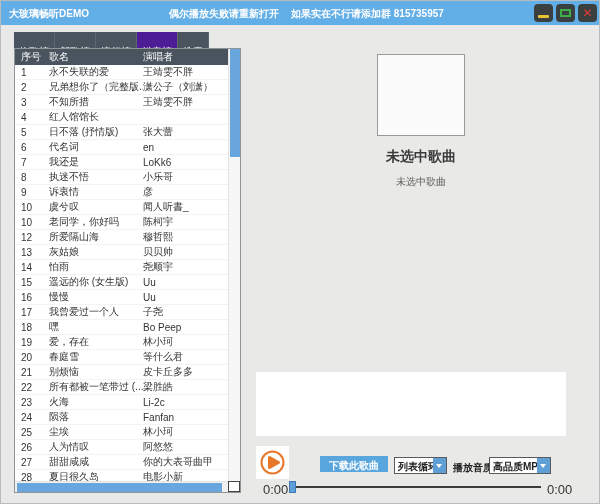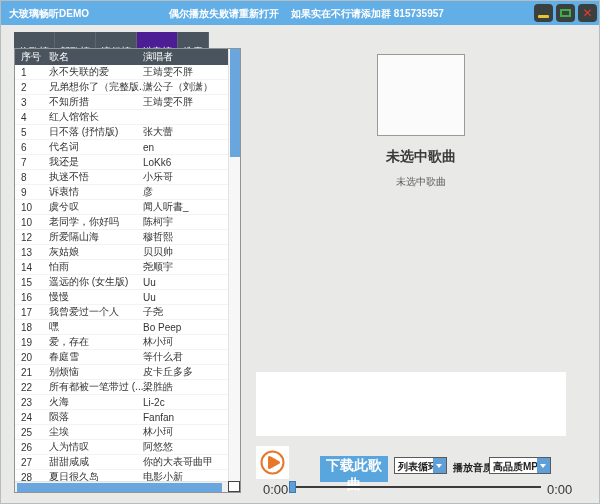--- a/index.html
+++ b/index.html
@@ -36,21 +36,21 @@
   .hthumb { position:absolute; left:2px; top:1px; height:9px; width:205px; background:#68a6dd; }
   .corner { position:absolute; right:0; bottom:0; width:12px; height:11px; background:#fff; border:1px solid #444; }
 
   
   .album { position:absolute; left:376px; top:53px; width:88px; height:82px; background:#fbfbfb; border:1px solid #9a9a9a; }
   .nosong-title { position:absolute; left:240px; top:147px; width:360px; text-align:center; font-size:14px; font-weight:bold; color:#3a3a3a; }
   .nosong-sub { position:absolute; left:240px; top:174px; width:360px; text-align:center; font-size:10px; color:#5a5a5a; }
   .lyrics { position:absolute; left:255px; top:371px; width:310px; height:64px; background:#fff; }
 
   .playbtn { position:absolute; left:255px; top:445px; width:33px; height:33px; background:#fff; cursor:pointer; }
-  .dlbtn { position:absolute; left:319px; top:455px; width:68px; height:26px; background:#58a6dd; color:#fff; font-size:14px; font-weight:bold; text-align:center; line-height:19px; cursor:pointer; }
+  .dlbtn { position:absolute; left:319px; top:455px; width:68px; height:16px; background:#58a6dd; color:#fff; font-size:10px; font-weight:bold; text-align:center; line-height:19px; cursor:pointer; }
   .select { position:absolute; height:17px; background:#fff; border:1px solid #5a5a5a; font-size:10px; font-weight:bold; color:#222; cursor:pointer; }
   .select .sel-text { position:absolute; left:3px; top:2px; white-space:nowrap; }
   .sel-arrow { position:absolute; right:0; top:0; bottom:0; width:13px; background:#5f9fd8; }
   .sel-arrow i { position:absolute; left:3px; top:6px; width:0; height:0; border-left:3px solid transparent; border-right:3px solid transparent; border-top:4px solid #fff; }
   .sel-loop { left:393px; top:456px; width:53px; }
   .sel-quality { left:488px; top:456px; width:62px; }
   .quality-label { position:absolute; left:452px; top:460px; font-size:10px; font-weight:bold; color:#222; }
 
   .time { position:absolute; top:481px; font-size:13px; color:#333; }
   .time.left { left:262px; }

